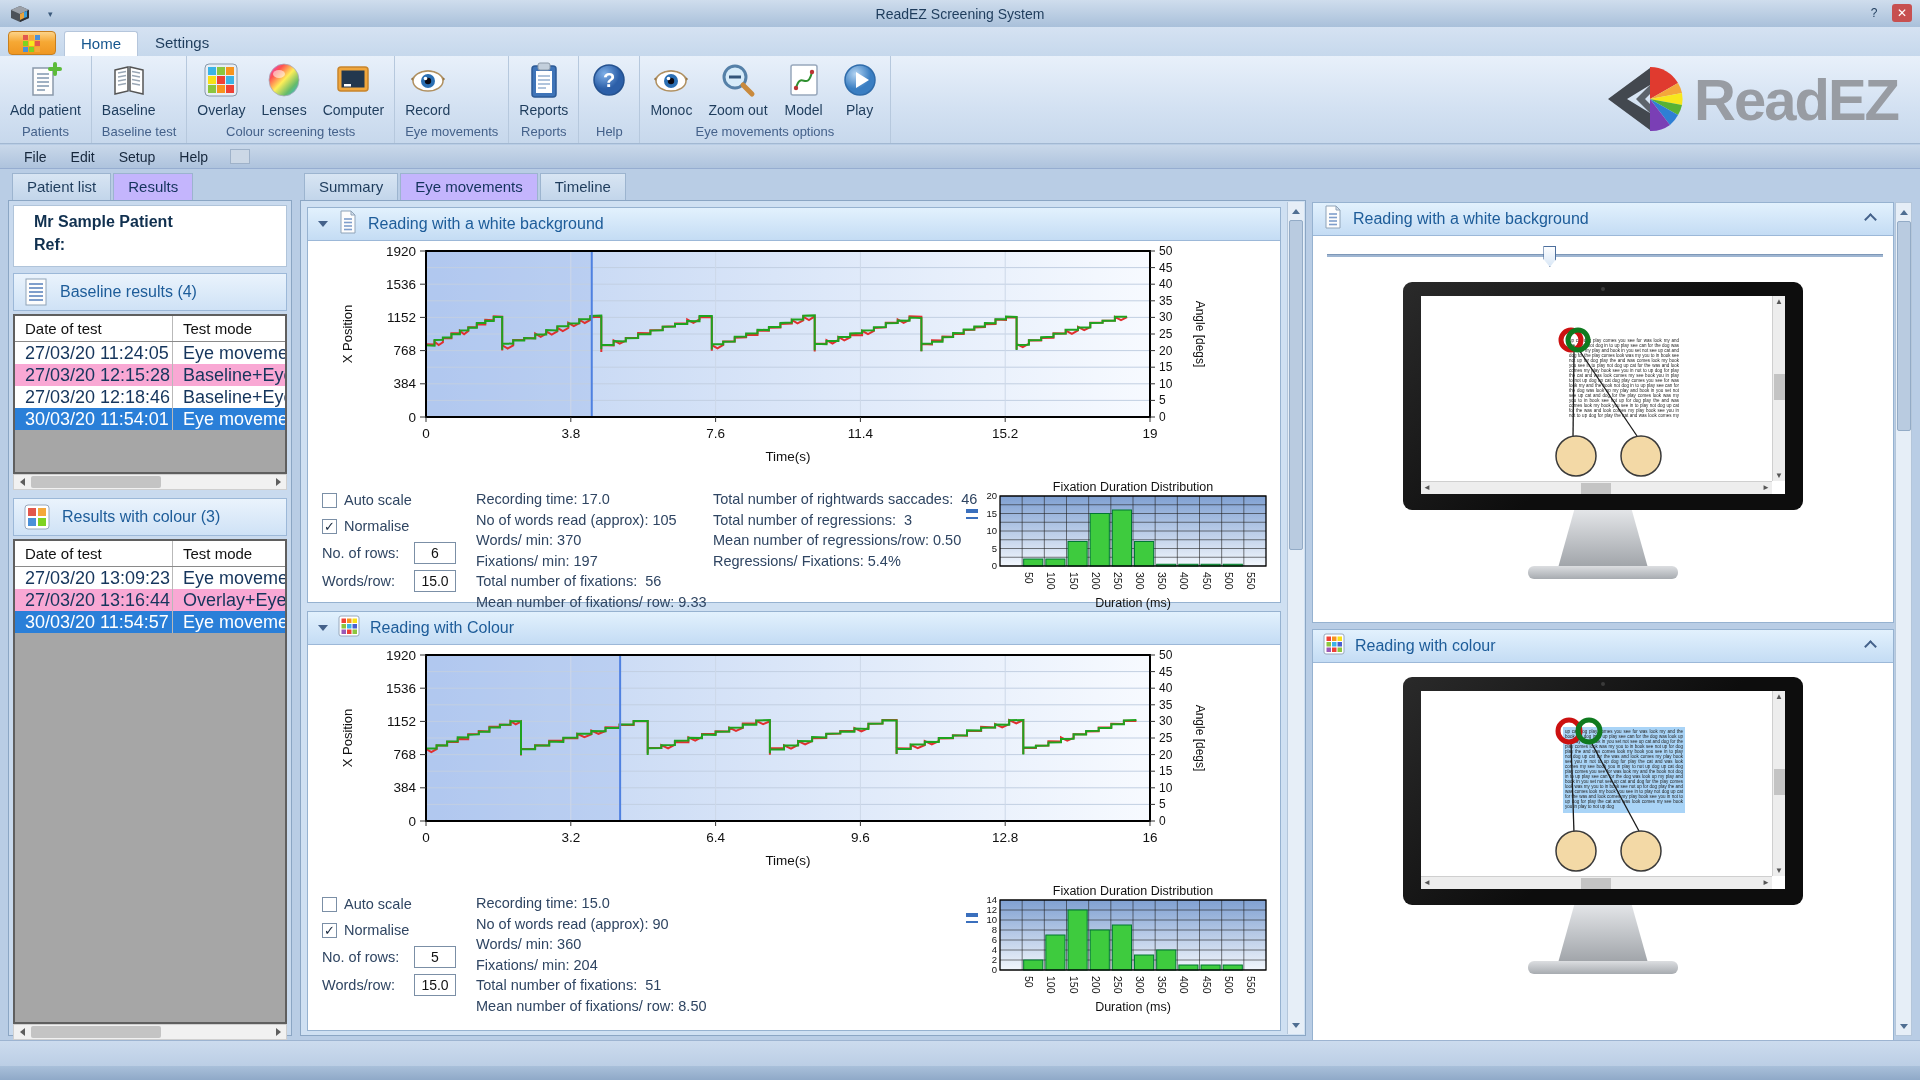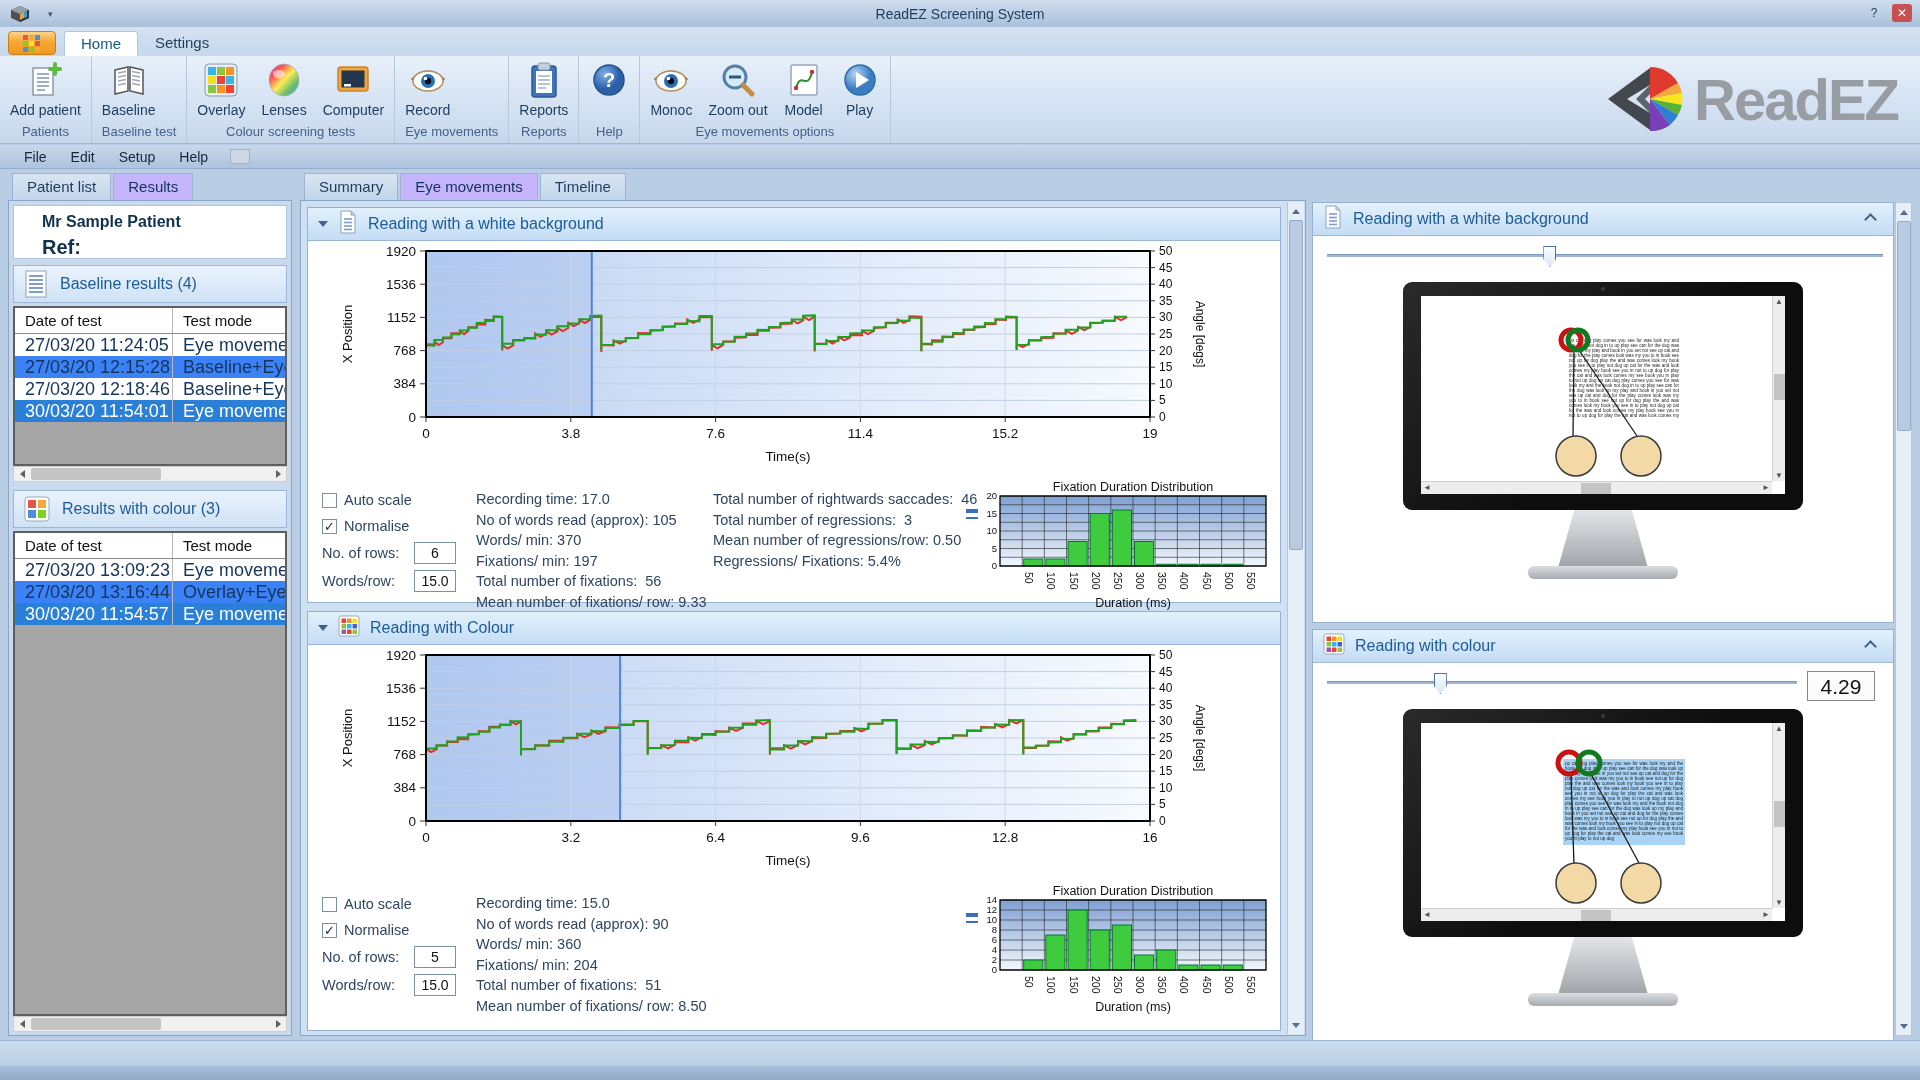--- a/index.html
+++ b/index.html
@@ -46,33 +46,33 @@
 
   
   .panel-tabs { position:absolute; top:0; left:4px; display:flex; height:28px; align-items:flex-end; }
   .ptab { padding:4px 14px 5px; font-size:15px; color:#1e3c5c;
     background:linear-gradient(#d8e5f3,#c2d5ea); border:1px solid #9cb4cf; border-bottom:none; margin-right:2px; }
   .ptab.active { background:#c4b5fd; color:#14335c; font-weight:normal; }
 
   .left-panel { position:absolute; left:8px; top:172px; width:284px; height:864px; }
   .lbody { position:absolute; top:28px; left:0; right:0; bottom:0; background:#c9daee;
     border:1px solid #8ba6c4; padding:4px; }
-  .pcard { height:54px; background:#fff; border:1px solid #b0c4da; padding:7px 28px; }
+  .pcard { height:62px; background:#fff; border:1px solid #b0c4da; padding:7px 20px; }
   .pname { font-size:16px; font-weight:bold; color:#10304f; }
-  .pref  { font-size:20px; font-weight:bold; color:#10304f; margin-top:5px; }
+  .pref  { font-size:16px; font-weight:bold; color:#10304f; margin-top:5px; }
   .lsec-hdr { height:38px; margin-top:6px; background:linear-gradient(#eaf3fc,#cfe2f6);
     border:1px solid #9cb8d8; display:flex; align-items:center; padding-left:10px; gap:12px; }
   .lsec-hdr span.t { font-size:16px; color:#1d5c99; }
   .ltable { margin-top:3px; border:2px solid #5f5f5f; background:#a6a6a6; overflow:hidden; }
   .lt-hdr { display:flex; background:#fff; border-bottom:1px solid #8a8a8a; }
   .lt-hdr div { font-size:15px; color:#111; padding:4px 0 4px 10px; }
   .lt-c1 { width:158px; border-right:1px solid #b9b9b9; }
   .lt-c2 { flex:1; }
   .lt-row { display:flex; height:22px; line-height:22px; font-size:18px; color:#15355c; background:#fff;justify-content:center; }
-  .lt-row.alt { background:#3b82f6; }
+  .lt-row.alt { background:#f9a8d4; }
   .lt-row.sel { background:#2a7fd8; color:#fff; }
   .lt-row div { padding-left:10px; overflow:hidden; white-space:nowrap; }
   .hscroll { height:16px; background:#f1f1f1; border:1px solid #cfcfcf; position:relative; margin-top:0px; }
   .hs-arrow { position:absolute; top:0; width:16px; height:14px; display:flex; align-items:center; justify-content:center; }
   .hs-thumb { position:absolute; top:1px; height:12px; background:#c4c4c4; border-radius:2px; }
   .tri-l { width:0; height:0; border-top:4px solid transparent; border-bottom:4px solid transparent; border-right:5px solid #5e5e5e; }
   .tri-r { width:0; height:0; border-top:4px solid transparent; border-bottom:4px solid transparent; border-left:5px solid #5e5e5e; }
 
   .center-panel { position:absolute; left:300px; top:172px; width:1006px; height:864px; }
   .cbody { position:absolute; top:28px; left:0; right:0; bottom:0; background:#cfe0f2;
@@ -934,25 +934,20 @@
                 <rect x="9" y="9" width="4.5" height="4.5" fill="#3bb3e6"></rect>
                 <rect x="14.5" y="9" width="4.5" height="4.5" fill="#4a5fd0"></rect>
                 <rect x="3.5" y="14.5" width="4.5" height="4.5" fill="#9b59b6"></rect>
                 <rect x="9" y="14.5" width="4.5" height="4.5" fill="#ef4136"></rect>
                 <rect x="14.5" y="14.5" width="4.5" height="4.5" fill="#8cc63e"></rect>
               </svg></span>
           <span class="t">Reading with colour</span>
           <span class="chev-up"></span>
         </div>
         <div class="rsec-body" style="height:378px;">
-            <div class="slider">
-              <div class="sl-track" style="left: 4px; width: 470px;"></div>
-              <div class="sl-thumb" style="left: 110.8px;"></div>
-              <div class="val-box">4.29</div>
-            </div>
             <div class="monitor-wrap">
               <div class="bezel">
                 <div class="cam"></div>
               </div>
               <div class="screen">
                 <div class="mtext" style="left: 142px; top: 36px; width: 122px; height: 86px; background: rgb(169, 212, 247);">up cat dog play comes you see for was look my and the book not dog in to up play see can for the dog was look up my play and book in you set not see up cat and dog for the play comes look was my you to in book see not up for dog play the and was comes look my book you see in to play not dog up cat for the was and look comes my play book see you in not to up dog for play the cat and was look comes my see book you in play to not up dog up cat dog play comes you see for was look my and the book not dog in to up play see can for the dog was look up my play and book in you set not see up cat and dog for the play comes look was my you to in book see not up for dog play the and was comes look my book you see in to play not dog up cat for the was and look comes my play book see you in not to up dog for play the cat and was look comes my see book you in play to not up dog</div>
                 <svg width="364" height="198" style="position: absolute; left: 0px; top: 0px;">
                   <line x1="150" y1="51" x2="153" y2="142" stroke="#1a1a1a" stroke-width="1.3"></line>
                   <line x1="170" y1="51" x2="218" y2="140" stroke="#1a1a1a" stroke-width="1.3"></line>
                   <circle cx="148" cy="40" r="11" fill="none" stroke="#cc1111" stroke-width="5"></circle>

